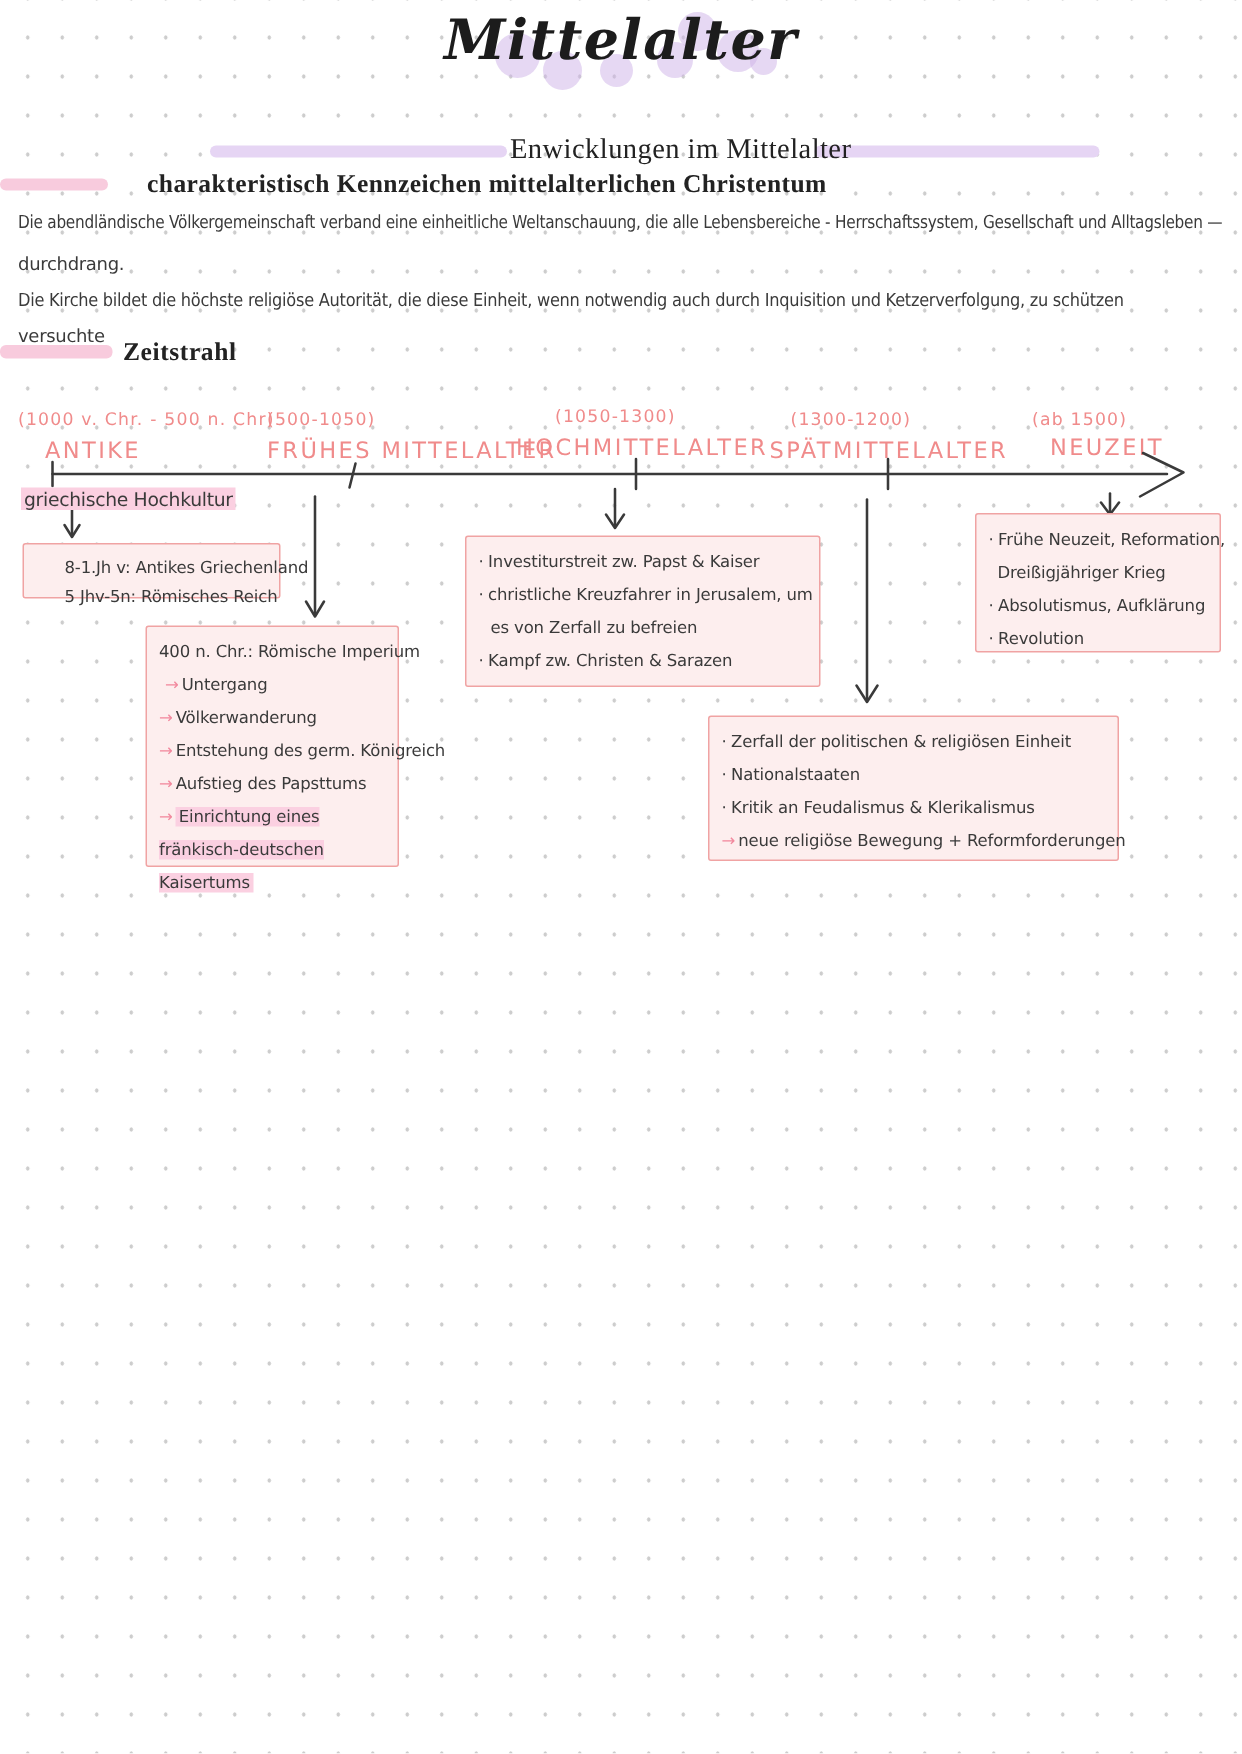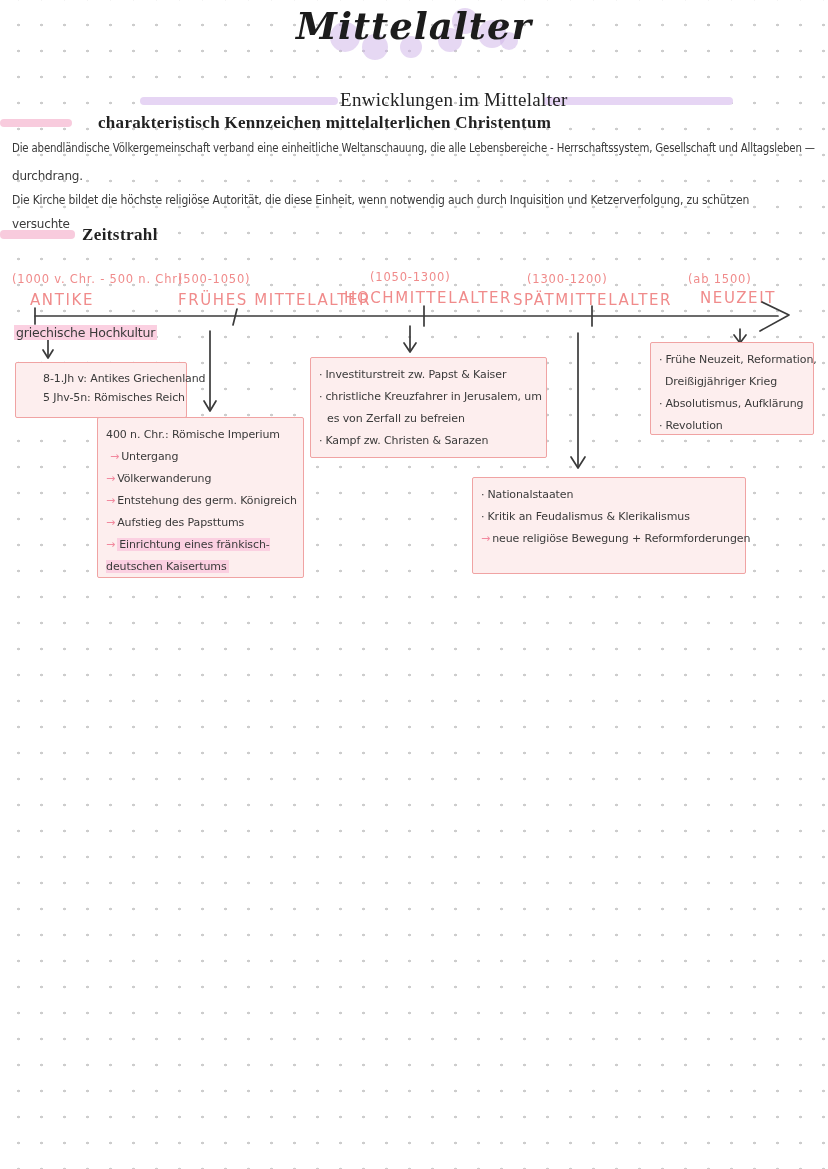--- a/index.html
+++ b/index.html
@@ -110,26 +110,26 @@
       <path d="M571,457 L578,468 L585,457"></path>
 
     <path d="M740,329 V342"></path>
       <path d="M734,335 L740,343 L746,335"></path>
   </svg>
 
   <div class="abs hw" style="left:14px;top:325px;font-size:12.5px;">
     <span class="hl-pink">griechische Hochkultur</span>
   </div>
 
-  <div class="abs nbox" style="left:15px;top:362px;width:172px;height:56px;padding-left:27px;">
+  <div class="abs nbox" style="left:15px;top:362px;width:172px;height:37px;padding-left:27px;">
     <div class="hw bline" style="line-height:19px;">8-1.Jh v: Antikes Griechenland</div>
     <div class="hw bline" style="line-height:19px;">5 Jhv-5n: Römisches Reich</div>
   </div>
 
-  <div class="abs nbox" style="left:97px;top:417px;width:207px;height:161px;">
+  <div class="abs nbox" style="left:97px;top:417px;width:169px;height:161px;">
     <div class="hw bline">400 n. Chr.: Römische Imperium</div>
     <div class="hw bline" style="padding-left:4px;">
       <span class="arrow-pink">→</span><span>Untergang</span>
     </div>
     <div class="hw bline">
       <span class="arrow-pink">→</span><span>Völkerwanderung</span>
     </div>
     <div class="hw bline">
       <span class="arrow-pink">→</span><span>Entstehung des germ. Königreich</span>
     </div>
@@ -151,20 +151,23 @@
     <div class="hw bline" style="padding-left:8px;">
       <span>es von Zerfall zu befreien</span>
     </div>
     <div class="hw bline">
       <span class="bullet">·</span><span>Kampf zw. Christen &amp; Sarazen</span>
     </div>
   </div>
 
   <div class="abs nbox" style="left:472px;top:477px;width:274px;height:97px;">
     <div class="hw bline">
+      <span class="bullet">·</span><span>Zerfall der politischen &amp; religiösen Einheit</span>
+    </div>
+    <div class="hw bline">
       <span class="bullet">·</span><span>Nationalstaaten</span>
     </div>
     <div class="hw bline">
       <span class="bullet">·</span><span>Kritik an Feudalismus &amp; Klerikalismus</span>
     </div>
     <div class="hw bline">
       <span class="arrow-pink">→</span><span>neue religiöse Bewegung + Reformforderungen</span>
     </div>
   </div>
 

